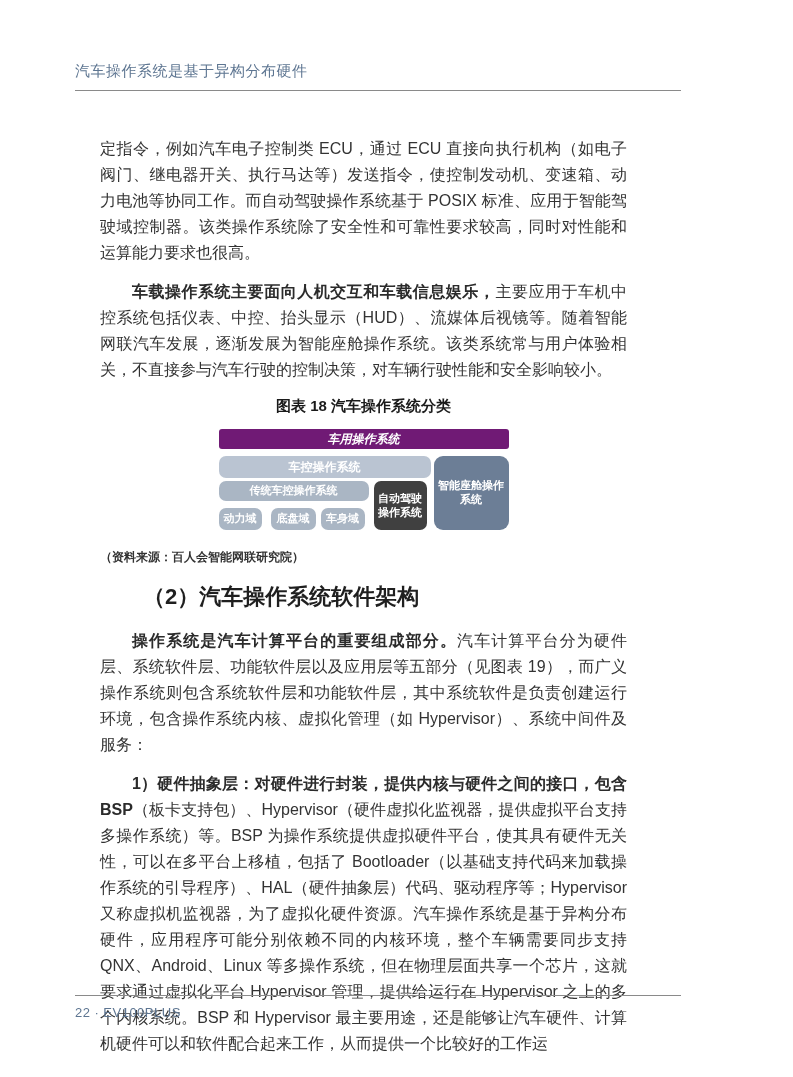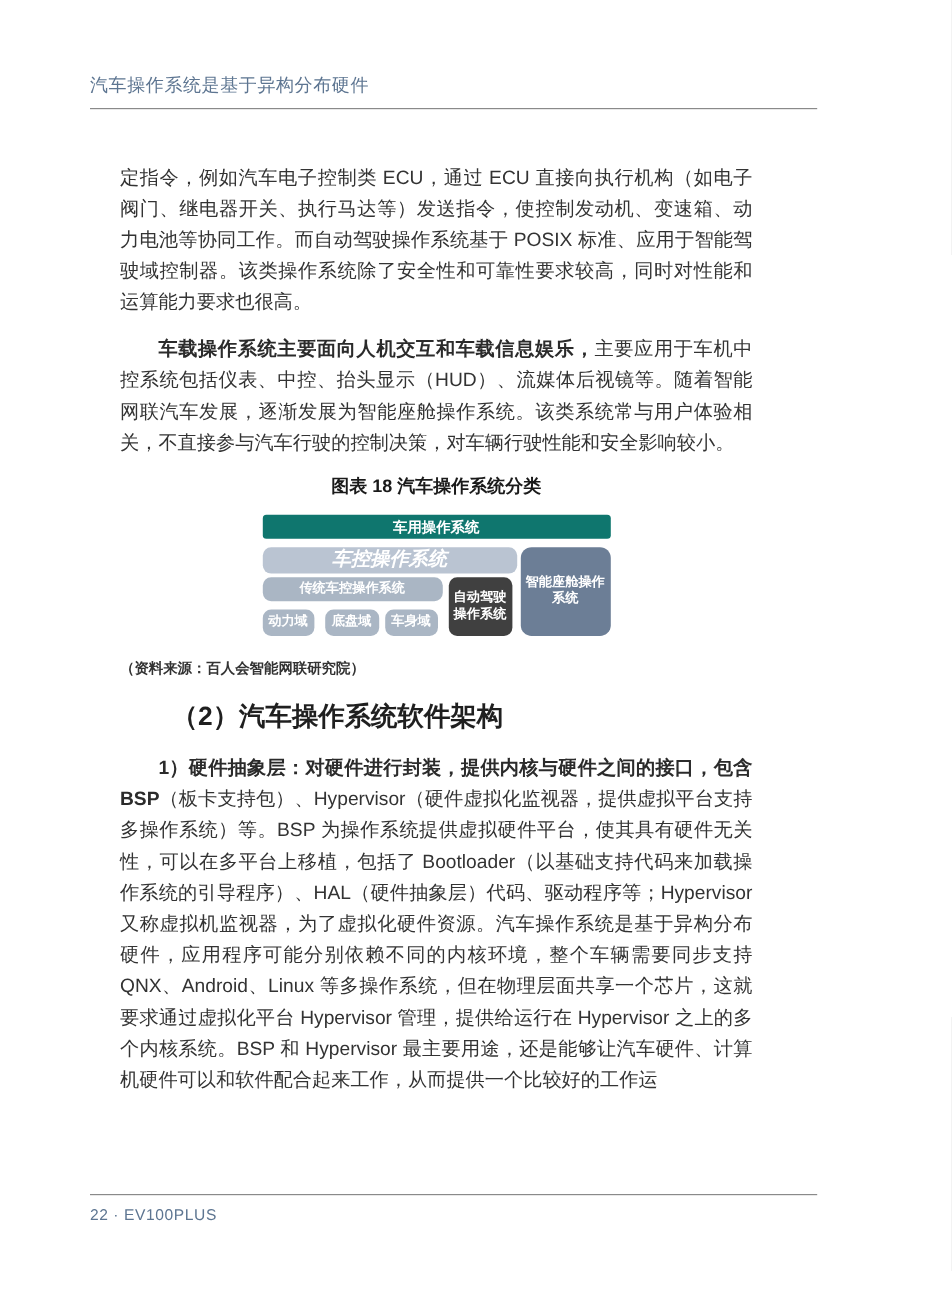--- a/index.html
+++ b/index.html
@@ -48,21 +48,21 @@
     margin:0 auto;
   }
   .dbox {
     position:absolute;
     display:flex; align-items:center; justify-content:center;
     color:#ffffff; font-weight:bold; font-size:11px;
     line-height:1.25; text-align:center;
     box-sizing:border-box;
   }
   .d-top     { left:0;   top:0;  width:290px; height:20px; border-radius:3px; font-size:12px; }
-  .d-ctrl    { left:0;   top:27px; width:212px; height:22px; border-radius:7px; font-size:16px;font-style:italic; }
+  .d-ctrl    { left:0;   top:27px; width:212px; height:22px; border-radius:7px; font-size:12px; }
   .d-cabin   { left:215px; top:27px; width:75px;  height:74px; border-radius:9px; padding:0 4px; }
   .d-trad    { left:0;   top:52px; width:150px; height:20px; border-radius:7px; }
   .d-ad      { left:155px; top:52px; width:53px; height:49px; border-radius:7px; padding:0 4px; }
   .d-dom1    { left:0;    top:79px; width:43px; height:22px; border-radius:7px; }
   .d-dom2    { left:52px;  top:79px; width:45px; height:22px; border-radius:7px; }
   .d-dom3    { left:102px; top:79px; width:44px; height:22px; border-radius:7px; }
   .fig-source {
     margin:20px 0 0 0;
     font-size:12px; font-weight:600; color:#333;
     line-height:15px;
@@ -83,34 +83,35 @@
 
   <div class="content">
 
     <p>定指令，例如汽车电子控制类 ECU，通过 ECU 直接向执行机构（如电子阀门、继电器开关、执行马达等）发送指令，使控制发动机、变速箱、动力电池等协同工作。而自动驾驶操作系统基于 POSIX 标准、应用于智能驾驶域控制器。该类操作系统除了安全性和可靠性要求较高，同时对性能和运算能力要求也很高。</p>
 
     <p class="indent"><span class="lead">车载操作系统主要面向人机交互和车载信息娱乐，</span><span>主要应用于车机中控系统包括仪表、中控、抬头显示（HUD）、流媒体后视镜等。随着智能网联汽车发展，逐渐发展为智能座舱操作系统。该类系统常与用户体验相关，不直接参与汽车行驶的控制决策，对车辆行驶性能和安全影响较小。</span></p>
 
     <div class="fig-title">图表 18 汽车操作系统分类</div>
 
     <div class="diagram">
-      <div class="dbox d-top" style="background-color: #0f766e;">车用操作系统</div>
+      <div class="dbox d-top" style="background-color: #701a75; font-style: italic;">车用操作系统</div>
       <div class="dbox d-ctrl" style="background-color: rgb(186, 196, 210);">车控操作系统</div>
       <div class="dbox d-cabin" style="background-color: rgb(108, 126, 150);">智能座舱操作系统</div>
       <div class="dbox d-trad" style="background-color: rgb(170, 182, 196);">传统车控操作系统</div>
       <div class="dbox d-ad" style="background-color: #404040;">自动驾驶操作系统</div>
       <div class="dbox d-dom1" style="background-color: rgb(170, 182, 196);">动力域</div>
       <div class="dbox d-dom2" style="background-color: rgb(170, 182, 196);">底盘域</div>
       <div class="dbox d-dom3" style="background-color: rgb(170, 182, 196);">车身域</div>
     </div>
 
     <div class="fig-source">（资料来源：百人会智能网联研究院）</div>
 
     <div class="section-heading">（2）汽车操作系统软件架构</div>
 
+    <p class="indent"><span class="lead">操作系统是汽车计算平台的重要组成部分。</span><span>汽车计算平台分为硬件层、系统软件层、功能软件层以及应用层等五部分（见图表 19），而广义操作系统则包含系统软件层和功能软件层，其中系统软件是负责创建运行环境，包含操作系统内核、虚拟化管理（如 Hypervisor）、系统中间件及服务：</span></p>
 
     <p class="indent"><span class="lead">1）硬件抽象层：对硬件进行封装，提供内核与硬件之间的接口，包含 BSP</span><span>（板卡支持包）、Hypervisor（硬件虚拟化监视器，提供虚拟平台支持多操作系统）等。BSP 为操作系统提供虚拟硬件平台，使其具有硬件无关性，可以在多平台上移植，包括了 Bootloader（以基础支持代码来加载操作系统的引导程序）、HAL（硬件抽象层）代码、驱动程序等；Hypervisor 又称虚拟机监视器，为了虚拟化硬件资源。汽车操作系统是基于异构分布硬件，应用程序可能分别依赖不同的内核环境，整个车辆需要同步支持 QNX、Android、Linux 等多操作系统，但在物理层面共享一个芯片，这就要求通过虚拟化平台 Hypervisor 管理，提供给运行在 Hypervisor 之上的多个内核系统。BSP 和 Hypervisor 最主要用途，还是能够让汽车硬件、计算机硬件可以和软件配合起来工作，从而提供一个比较好的工作运</span></p>
 
   </div>
 
   <div class="rule rule-bottom"></div>
   <div class="footer-text" style="color: rgb(93, 117, 145);"><span>22</span><span>·</span><span>EV100PLUS</span></div>
 
 </div>
 

